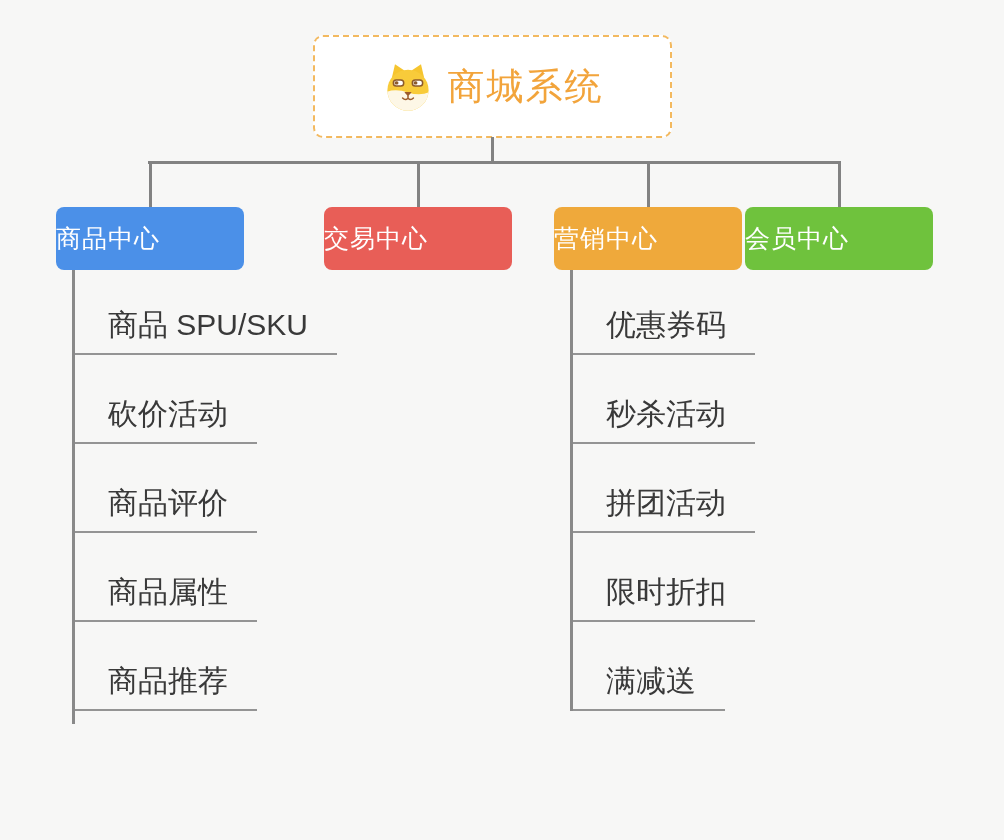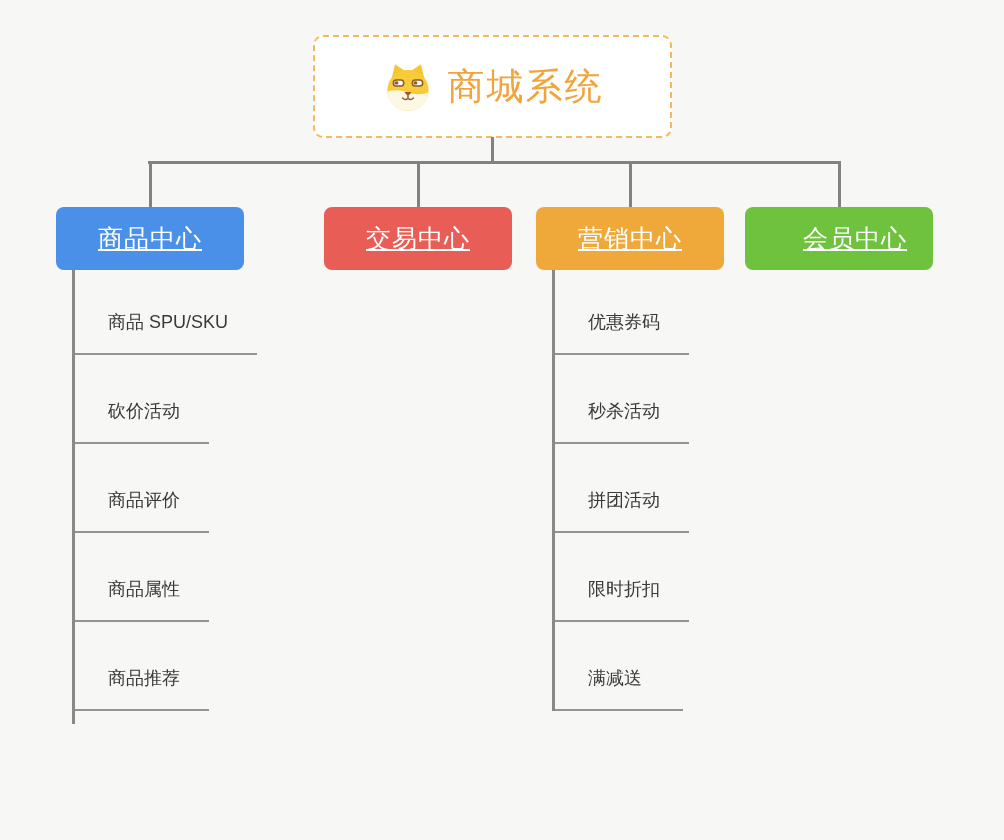--- a/index.html
+++ b/index.html
@@ -47,54 +47,53 @@
     left: calc(50% - 1.5px);
     top: -46px;
     width: 3px; height: 46px;
     background: #828282;
   }
 
   
   .branch { position: absolute; top: 207px; width: 188px; }
   .branch:nth-child(1) { left: 56px;  }
   .branch:nth-child(2) { left: 324px; }
-  .branch:nth-child(3) { left: 536px; }
+  .branch:nth-child(3) { left: 554px; }
   .branch:nth-child(4) { left: 745px; }
 
   .branch-box {
     position: relative;
     width: 188px; height: 63px;
     box-sizing: border-box;
     border-radius: 8px;
     display: flex;
     align-items: center;
-    justify-content: center;
+    justify-content: flex-start;
     color: #ffffff;
     font-size: 25px;
     letter-spacing: 1px;
     white-space: nowrap;
     cursor: default;
-    text-decoration: underline;
   }
 
   .children {
     margin-left: 16px;
     width: max-content;
     border-left: 3px solid #898989;
   }
   .child {
     box-sizing: border-box;
     height: 89px;
     width: max-content;
     min-width: 128px;
-    padding: 0 29px 19px 33px;
+    padding: 0 29px 7px 33px;
     border-bottom: 2px solid #949494;
     display: flex;
     align-items: flex-end;
-    font-size: 18px;
+    font-size: 30px;
     color: #393939;
     white-space: nowrap;
     cursor: default;
   }
   .child:first-child { height: 85px; }
 </style>
 </head>
 <body>
 
 <div class="canvas">
@@ -164,19 +163,19 @@
           <div class="child">优惠券码</div>
           <div class="child">秒杀活动</div>
           <div class="child">拼团活动</div>
           <div class="child">限时折扣</div>
           <div class="child">满减送</div>
         </div>
   </div>
 
   <div class="branch">
     <div class="drop"></div>
-    <div class="branch-box" style="background-color: rgb(111, 194, 61); padding-left: 32px;">
+    <div class="branch-box" style="background-color: rgb(111, 194, 61);">
       <span>会员中心</span>
     </div>
   </div>
 </div>
 
 </div>
 
 </body></html>

